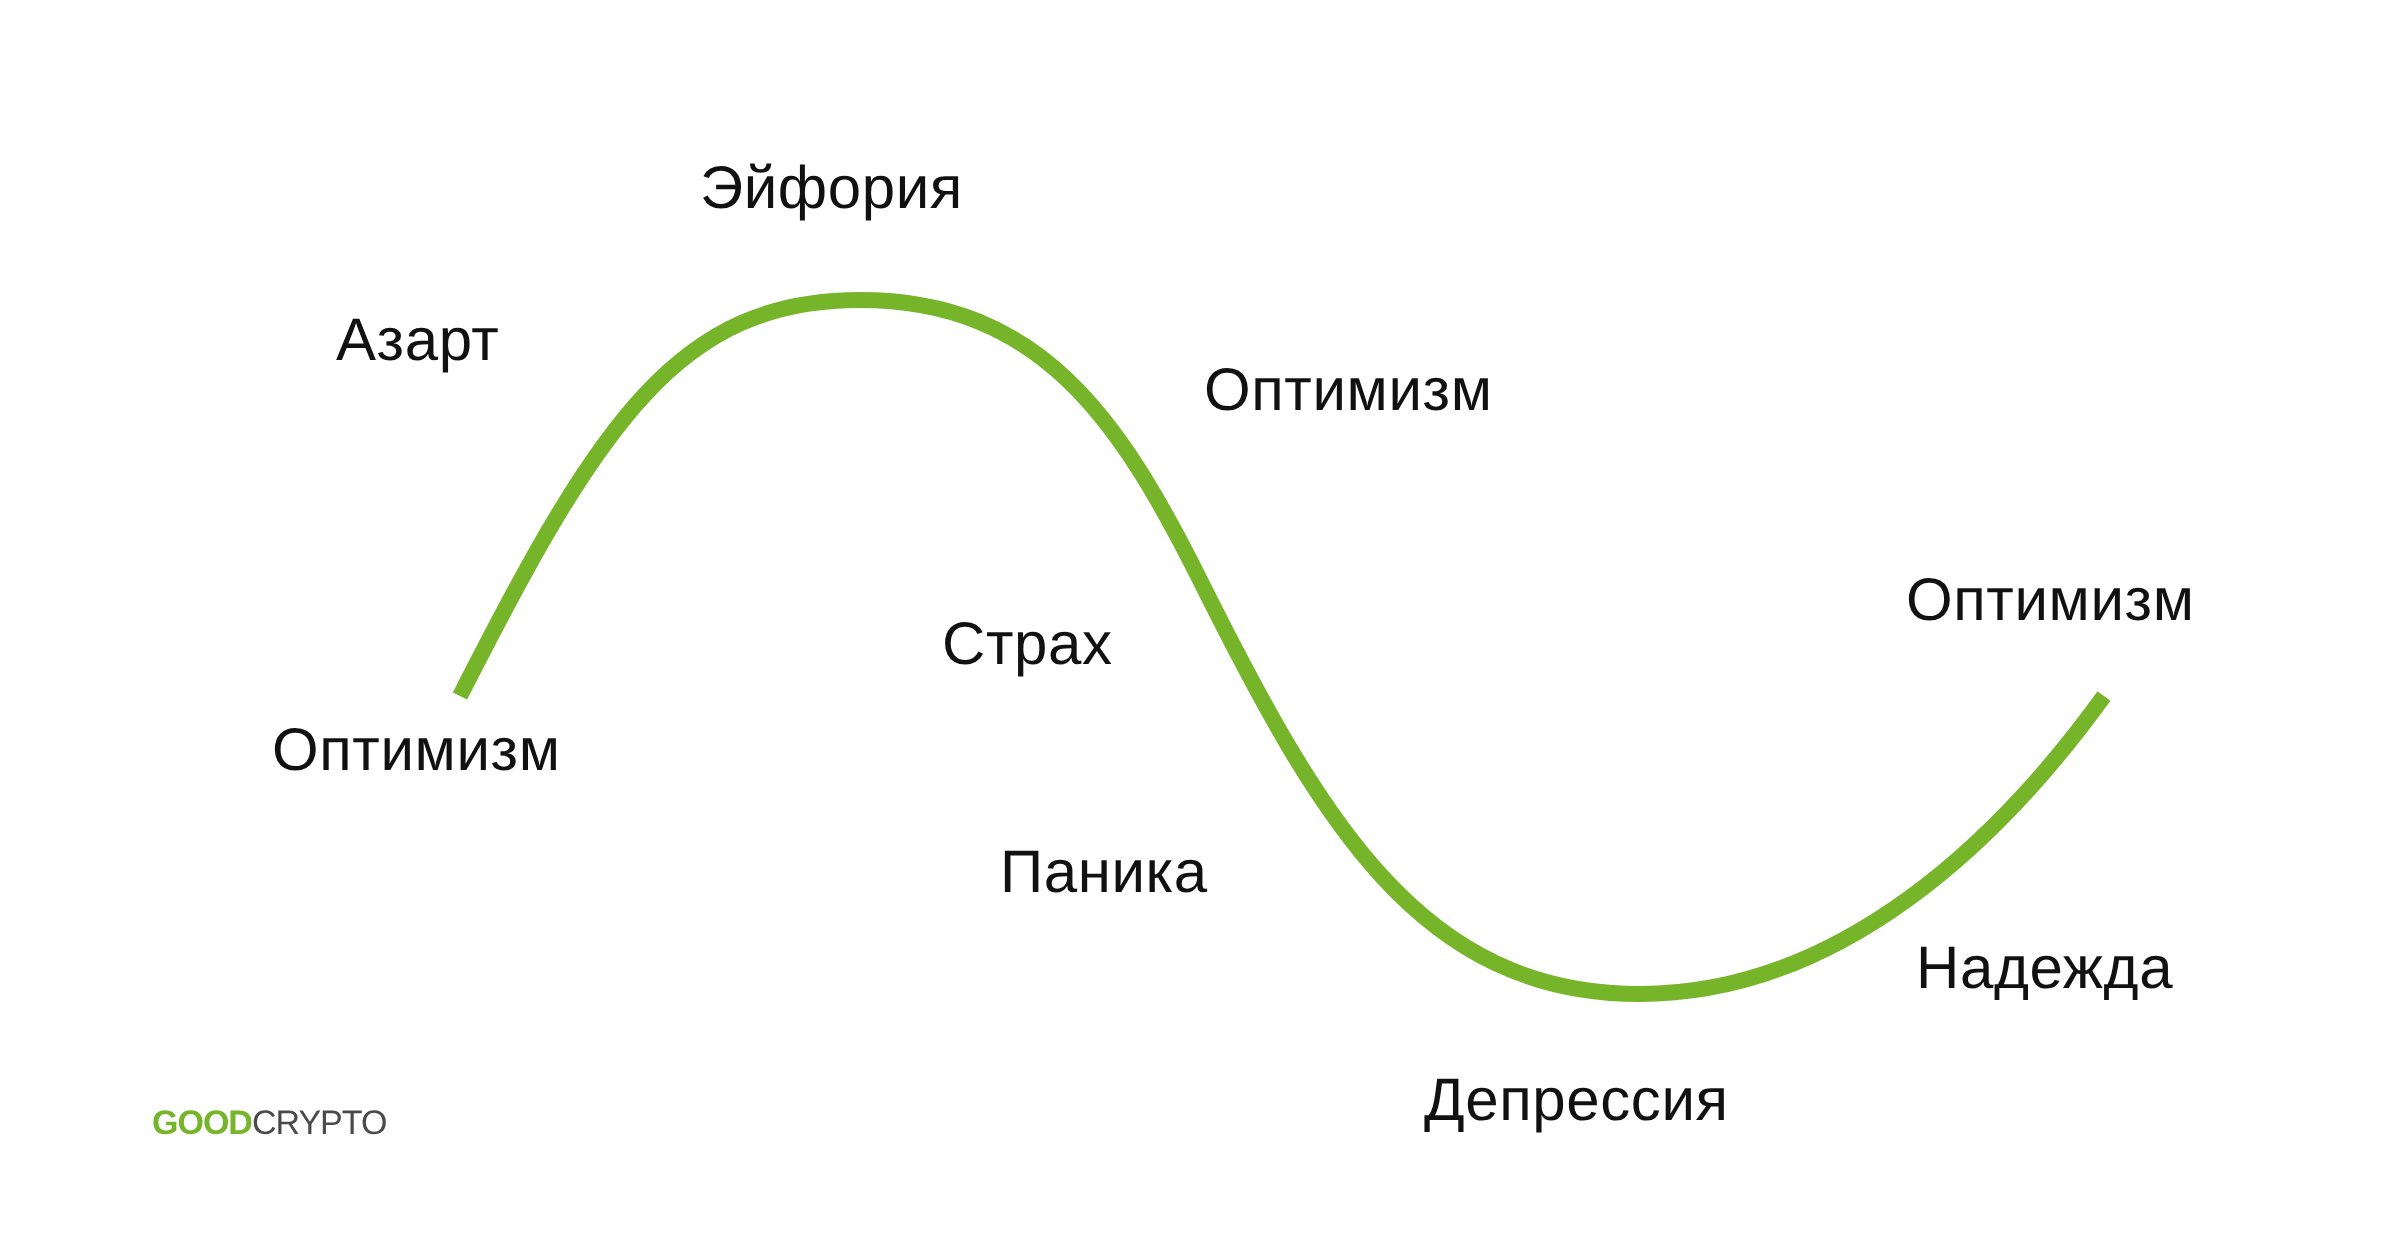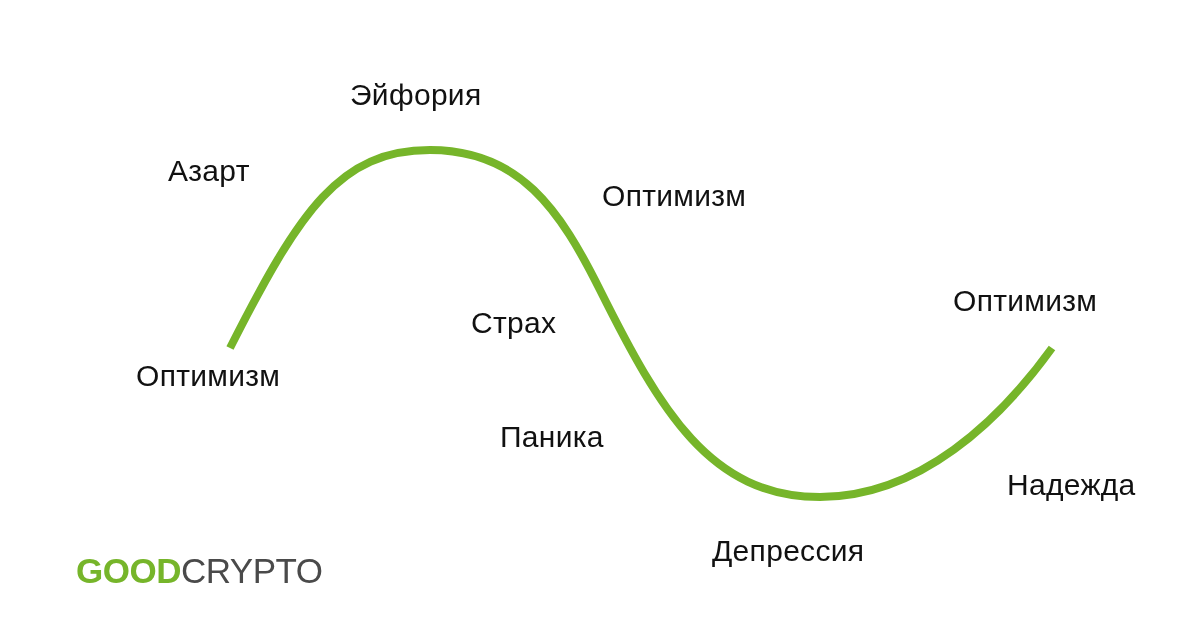--- a/index.html
+++ b/index.html
@@ -1,35 +1,35 @@
 <!DOCTYPE html>
 <html><head>
 <meta charset="utf-8">
 <style>
   html, body { margin: 0; padding: 0; }
   body { width: 1200px; height: 630px; background: #ffffff; position: relative; overflow: hidden;
          font-family: "Liberation Sans", "DejaVu Sans", sans-serif; }
   .curve { position: absolute; left: 0; top: 0; }
   .label { position: absolute; font-size: 30px; color: #111111; white-space: nowrap; line-height: 1; letter-spacing: 0.3px; }
-  .logo { position: absolute; left: 76px; top: 553px; font-size: 35px; line-height: 1; letter-spacing: -0.5px; }
+  .logo { position: absolute; left: 76px; top: 553px; font-size: 17px; line-height: 1; letter-spacing: -0.5px; }
   .logo .good { font-weight: 900; color: #76b52a; }
   .logo .crypto { font-weight: 400; color: #4a4a4a; }
 </style>
 </head>
 <body>
 
 <svg class="curve" width="1200" height="630" viewBox="0 0 1200 630">
   <path d="M230,348 C300,210 340,150 430,150 C520,150 560,210 600,290 C660,410 710,497 820,497 C920,497 1000,420 1052,348" fill="none" stroke="#76b52a" stroke-width="8" stroke-linecap="butt"></path>
 </svg>
 
 <div class="label" style="left:136px; top:361px;">Оптимизм</div>
 <div class="label" style="left:168px; top:156px;">Азарт</div>
 <div class="label" style="left:350px; top:80px;">Эйфория</div>
 <div class="label" style="left:602px; top:181px;">Оптимизм</div>
 <div class="label" style="left:471px; top:308px;">Страх</div>
 <div class="label" style="left:500px; top:422px;">Паника</div>
 <div class="label" style="left:712px; top:536px;text-align:center;">Депрессия</div>
-<div class="label" style="left:1007px; top:470px;">Надежда</div>
+<div class="label" style="left:958px; top:470px;">Надежда</div>
 <div class="label" style="left:953px; top:286px;">Оптимизм</div>
 
 <div class="logo">
   <span class="good">GOOD</span><span class="crypto">CRYPTO</span>
 </div>
 
 </body></html>

